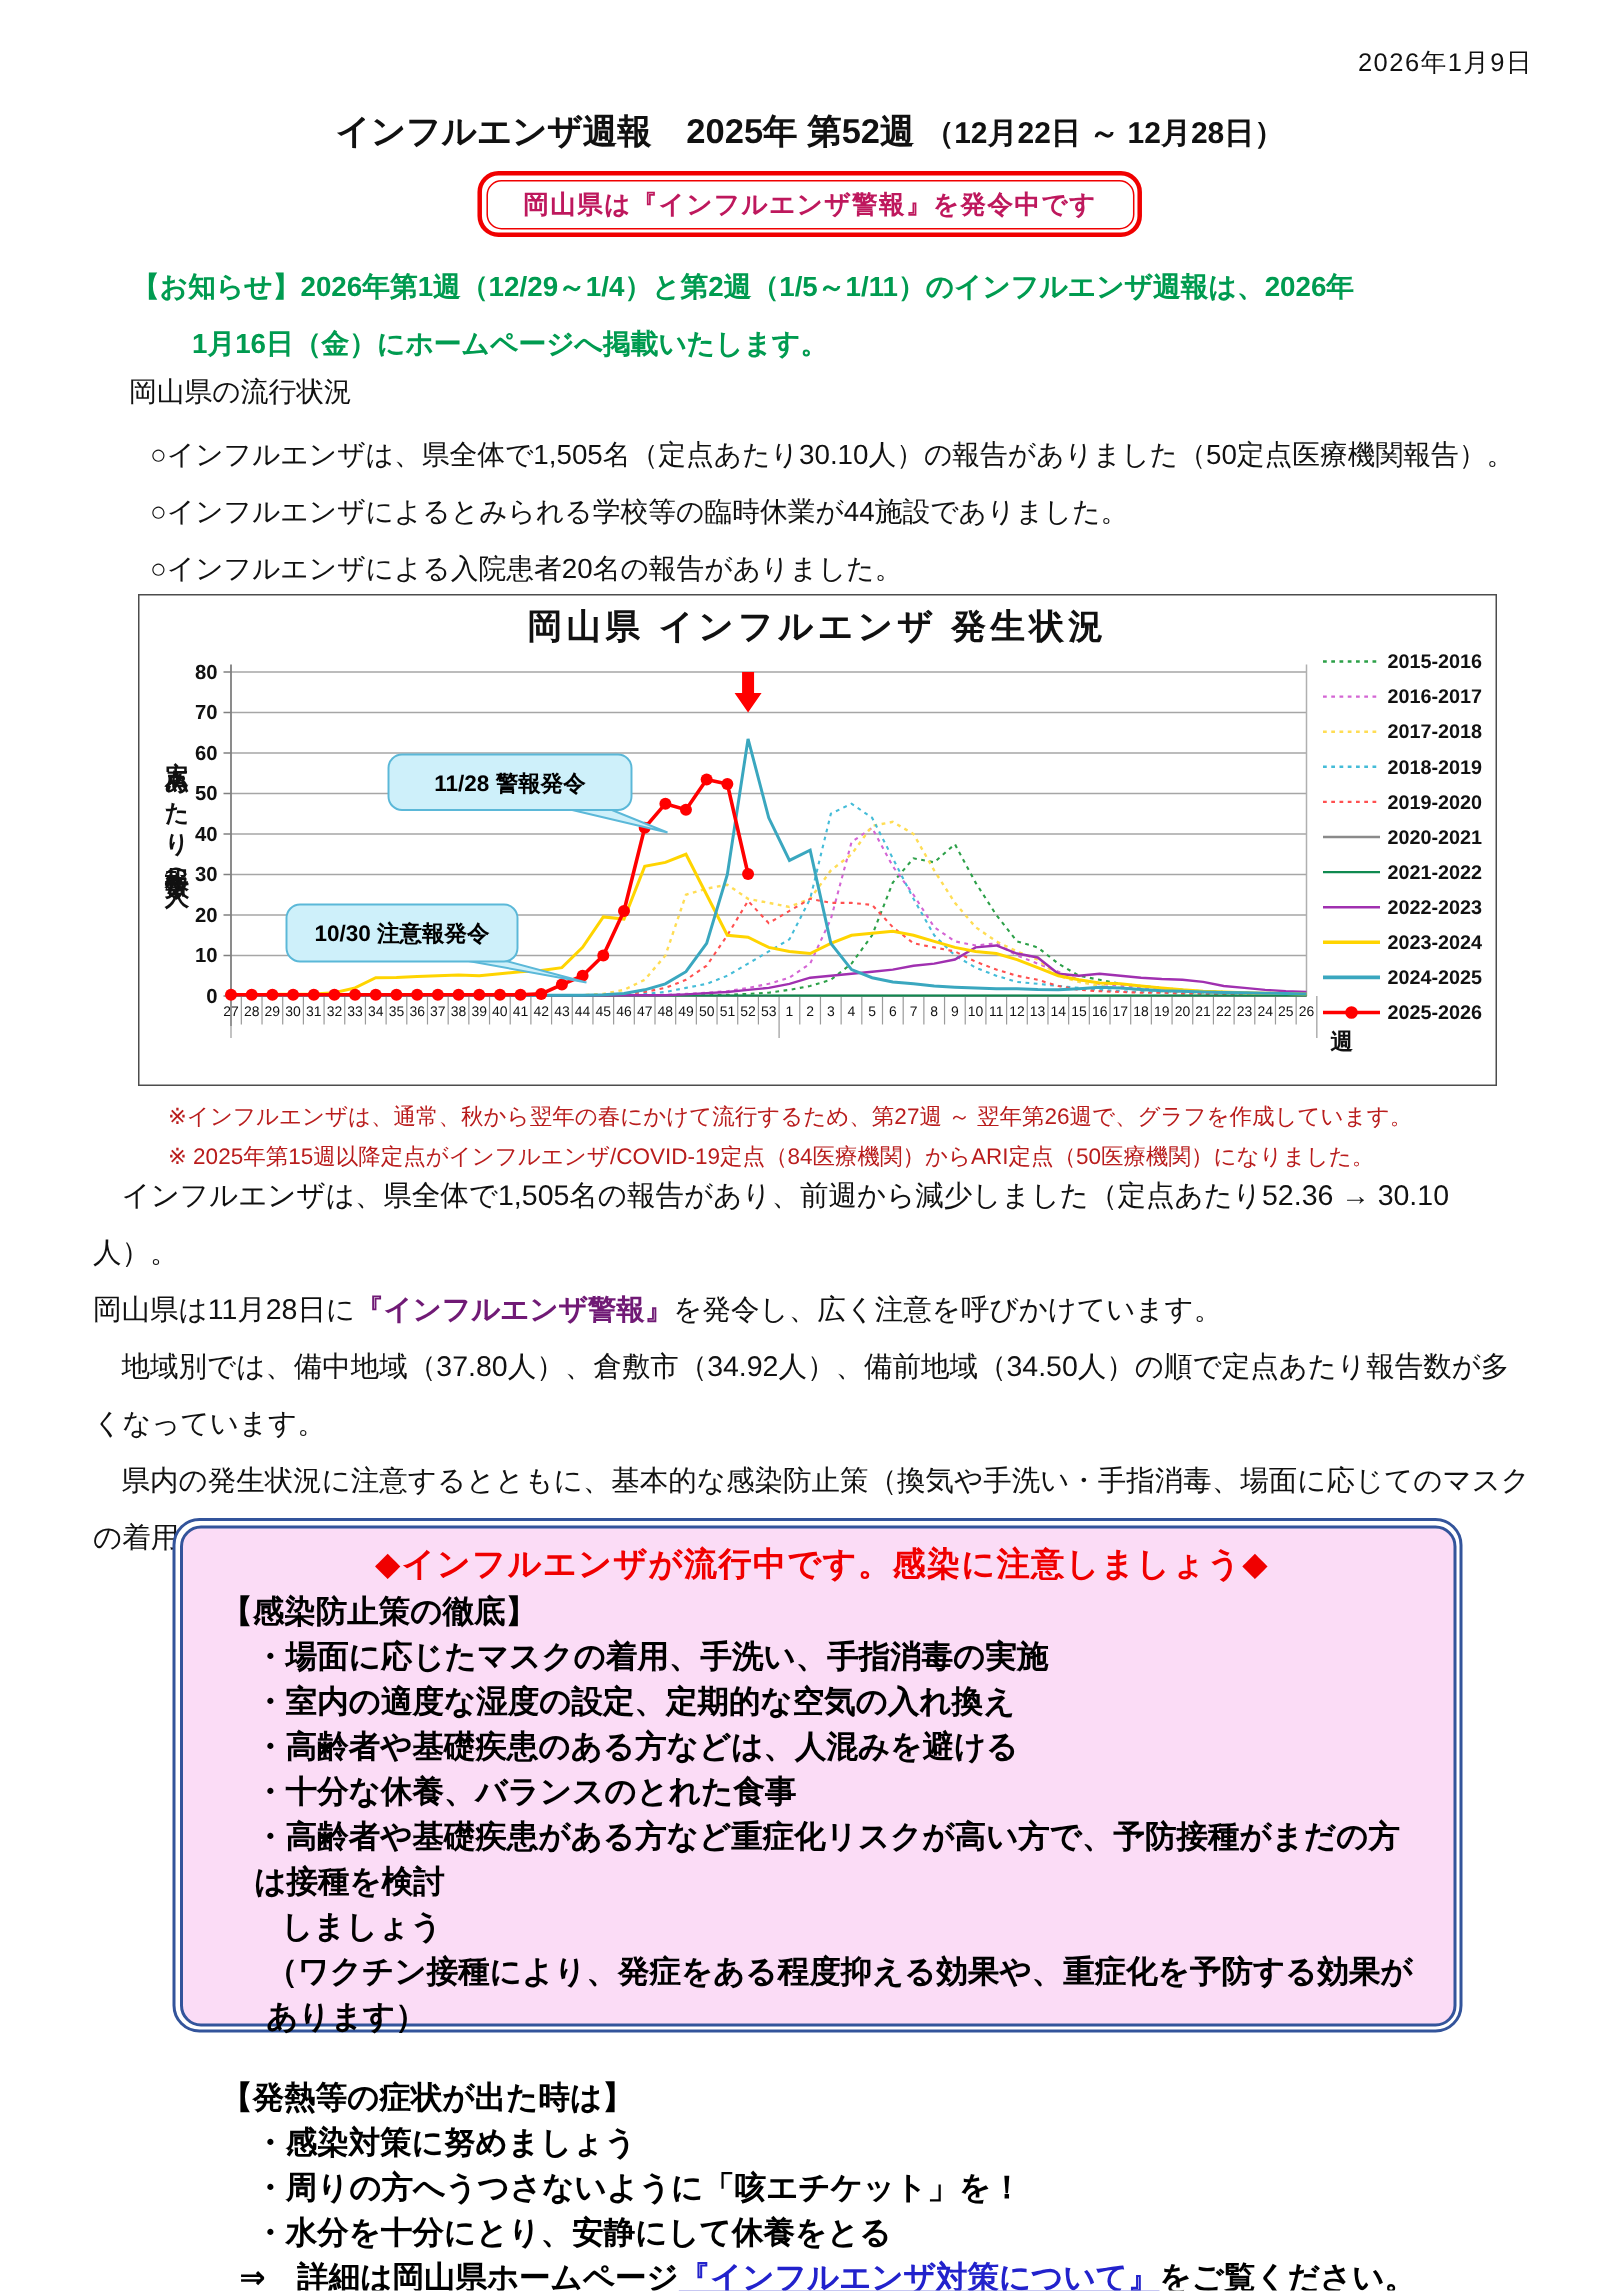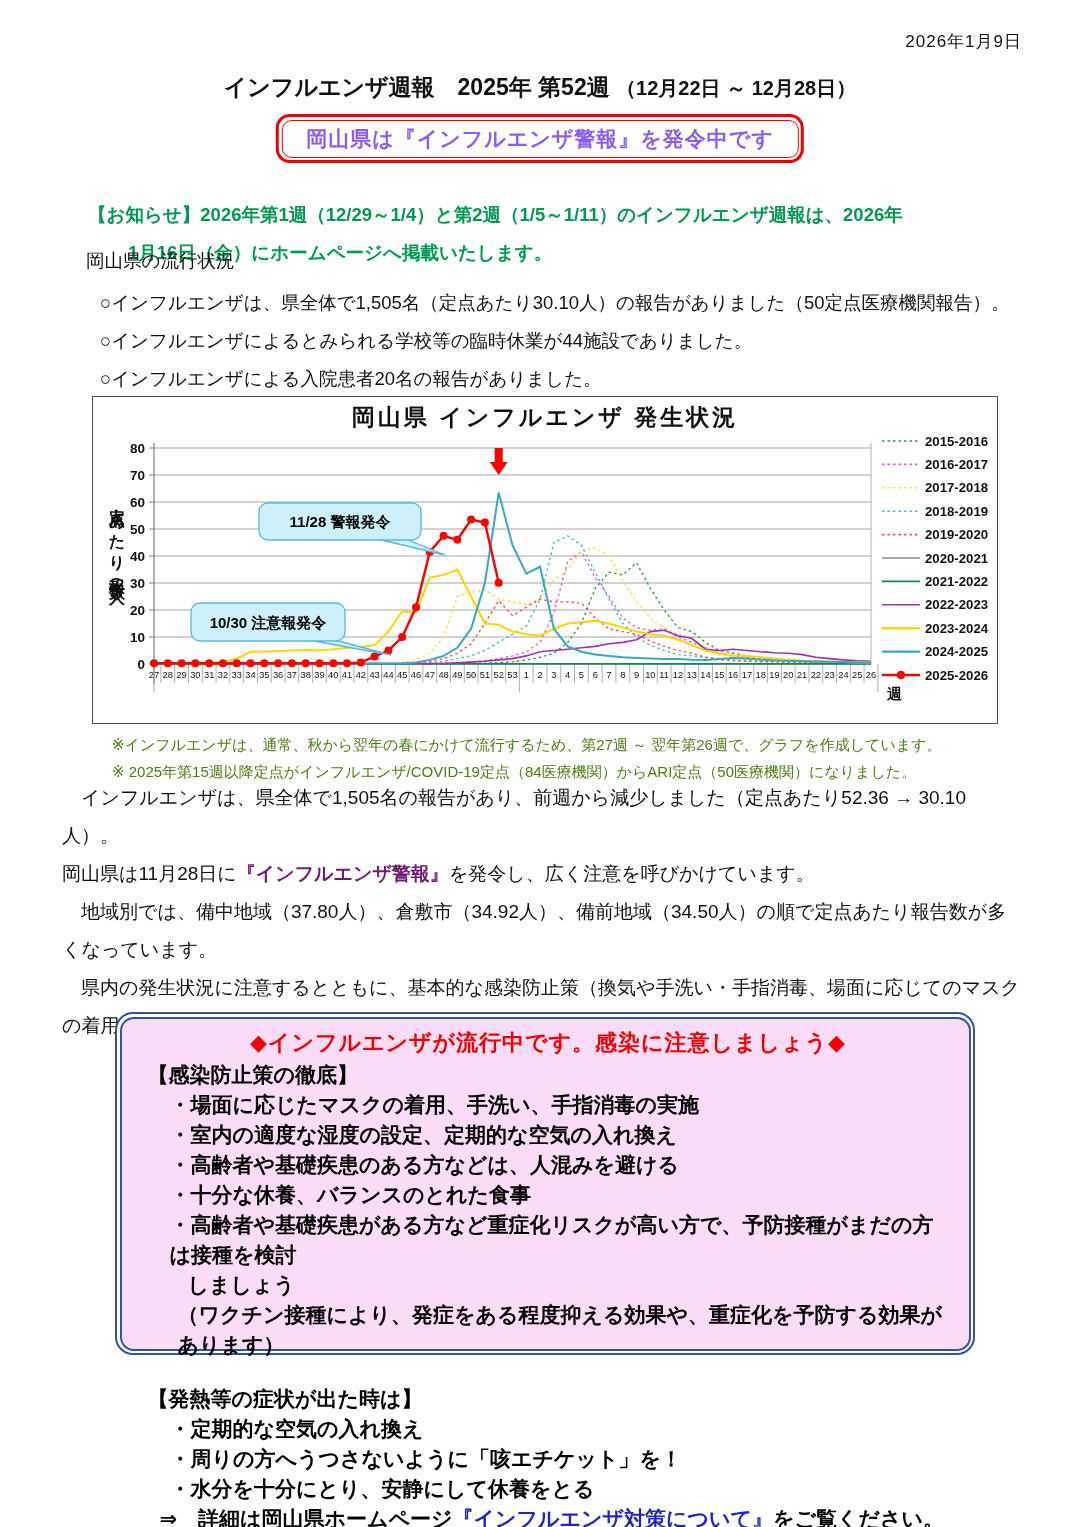--- a/index.html
+++ b/index.html
@@ -10,42 +10,42 @@
   }
   .date{position:absolute;top:30px;right:58px;font-size:17px;letter-spacing:1px;}
   .main-title{position:absolute;top:72px;left:0;width:100%;text-align:center;font-size:23px;font-weight:bold;}
   .main-title .period{font-size:20px;font-weight:bold;}
   .banner-outer{
     position:absolute;top:114px;left:50%;transform:translateX(-50%);
     border:3.5px solid #F00000;border-radius:14px;padding:2.5px;background:#fff;
   }
   .banner-inner{
     border:1.5px solid #F00000;border-radius:10px;padding:4px 24px;
-    color:#8b5cf6;font-size:21px;font-weight:bold;letter-spacing:1px;white-space:nowrap;
-  }
-  .notice{position:absolute;top:172px;left:88px;color:#009B50;font-size:18.5px;font-weight:bold;line-height:38px;margin-top:24px;}
+    color:#be185d;font-size:17px;font-weight:bold;letter-spacing:1px;white-space:nowrap;
+  }
+  .notice{position:absolute;top:172px;left:88px;color:#009B50;font-size:18.5px;font-weight:bold;line-height:38px;}
   .notice .line2{margin-left:40px;}
   .status-heading{position:absolute;top:248px;left:86px;font-size:18.5px;}
   .status-list{position:absolute;top:284px;left:100px;font-size:18.5px;line-height:38px;}
   .chart-box{
     position:absolute;top:396px;left:92px;width:906px;height:328px;
     border:1.5px solid #4d4d4d;box-sizing:border-box;background:#fff;
   }
   .chart-title{position:absolute;top:5px;left:0;width:100%;text-align:center;font-size:23px;font-weight:bold;letter-spacing:3px;}
   .y-axis-title{
     position:absolute;left:13px;top:98px;writing-mode:vertical-rl;
     font-size:16px;font-weight:bold;letter-spacing:3px;
   }
   .x-axis-unit{position:absolute;left:794px;top:288px;font-size:15px;font-weight:bold;}
   svg.chart{position:absolute;left:0;top:0;}
   .ytick{font-size:13.5px;font-weight:bold;fill:#111;}
   .xtick{font-size:9.3px;fill:#111;}
   .legend-text{font-size:13.2px;font-weight:bold;fill:#111;}
   .ann-text{font-size:15px;font-weight:bold;fill:#000;}
-  .chart-notes{position:absolute;top:731px;left:112px;font-size:15px;line-height:27px;color:#4d7c0f;}
+  .chart-notes{position:absolute;top:731px;left:112px;font-size:15px;line-height:27px;color:#b91c1c;}
   .body-text{position:absolute;top:779px;left:62px;width:958px;font-size:19px;line-height:38px;}
   .red-bold{color:#701a75;font-weight:bold;}
   .pink-outer{
     position:absolute;top:1012px;left:115px;width:860px;height:343px;box-sizing:border-box;
     border:2px solid #33549B;border-radius:18px;padding:2.5px;background:#fff;
   }
   .pink-inner{
     box-sizing:border-box;width:100%;height:100%;
     border:2px solid #33549B;border-radius:14px;background:#FBDCF6;
     padding:7px 20px 0 26px;
@@ -367,20 +367,20 @@
     <div class="pink-line">【感染防止策の徹底】</div>
     <div class="pink-line indent1">・場面に応じたマスクの着用、手洗い、手指消毒の実施</div>
     <div class="pink-line indent1">・室内の適度な湿度の設定、定期的な空気の入れ換え</div>
     <div class="pink-line indent1">・高齢者や基礎疾患のある方などは、人混みを避ける</div>
     <div class="pink-line indent1">・十分な休養、バランスのとれた食事</div>
     <div class="pink-line indent1">・高齢者や基礎疾患がある方など重症化リスクが高い方で、予防接種がまだの方は接種を検討</div>
     <div class="pink-line indent2">しましょう</div>
     <div class="pink-line indent3">（ワクチン接種により、発症をある程度抑える効果や、重症化を予防する効果があります）</div>
     <div class="section-gap"></div>
     <div class="pink-line">【発熱等の症状が出た時は】</div>
-    <div class="pink-line indent1">・定期的な空気の入れ換え</div>
+    <div class="pink-line indent1">・感染対策に努めましょう</div>
     <div class="pink-line indent1">・周りの方へうつさないように「咳エチケット」を！</div>
     <div class="pink-line indent1">・水分を十分にとり、安静にして休養をとる</div>
     <div class="pink-line footer-line">
       <span>⇒　詳細は岡山県ホームページ</span><span class="flu-link">『インフルエンザ対策について』</span><span>をご覧ください。</span>
     </div>
   </div>
 </div>
 
 </body></html>

